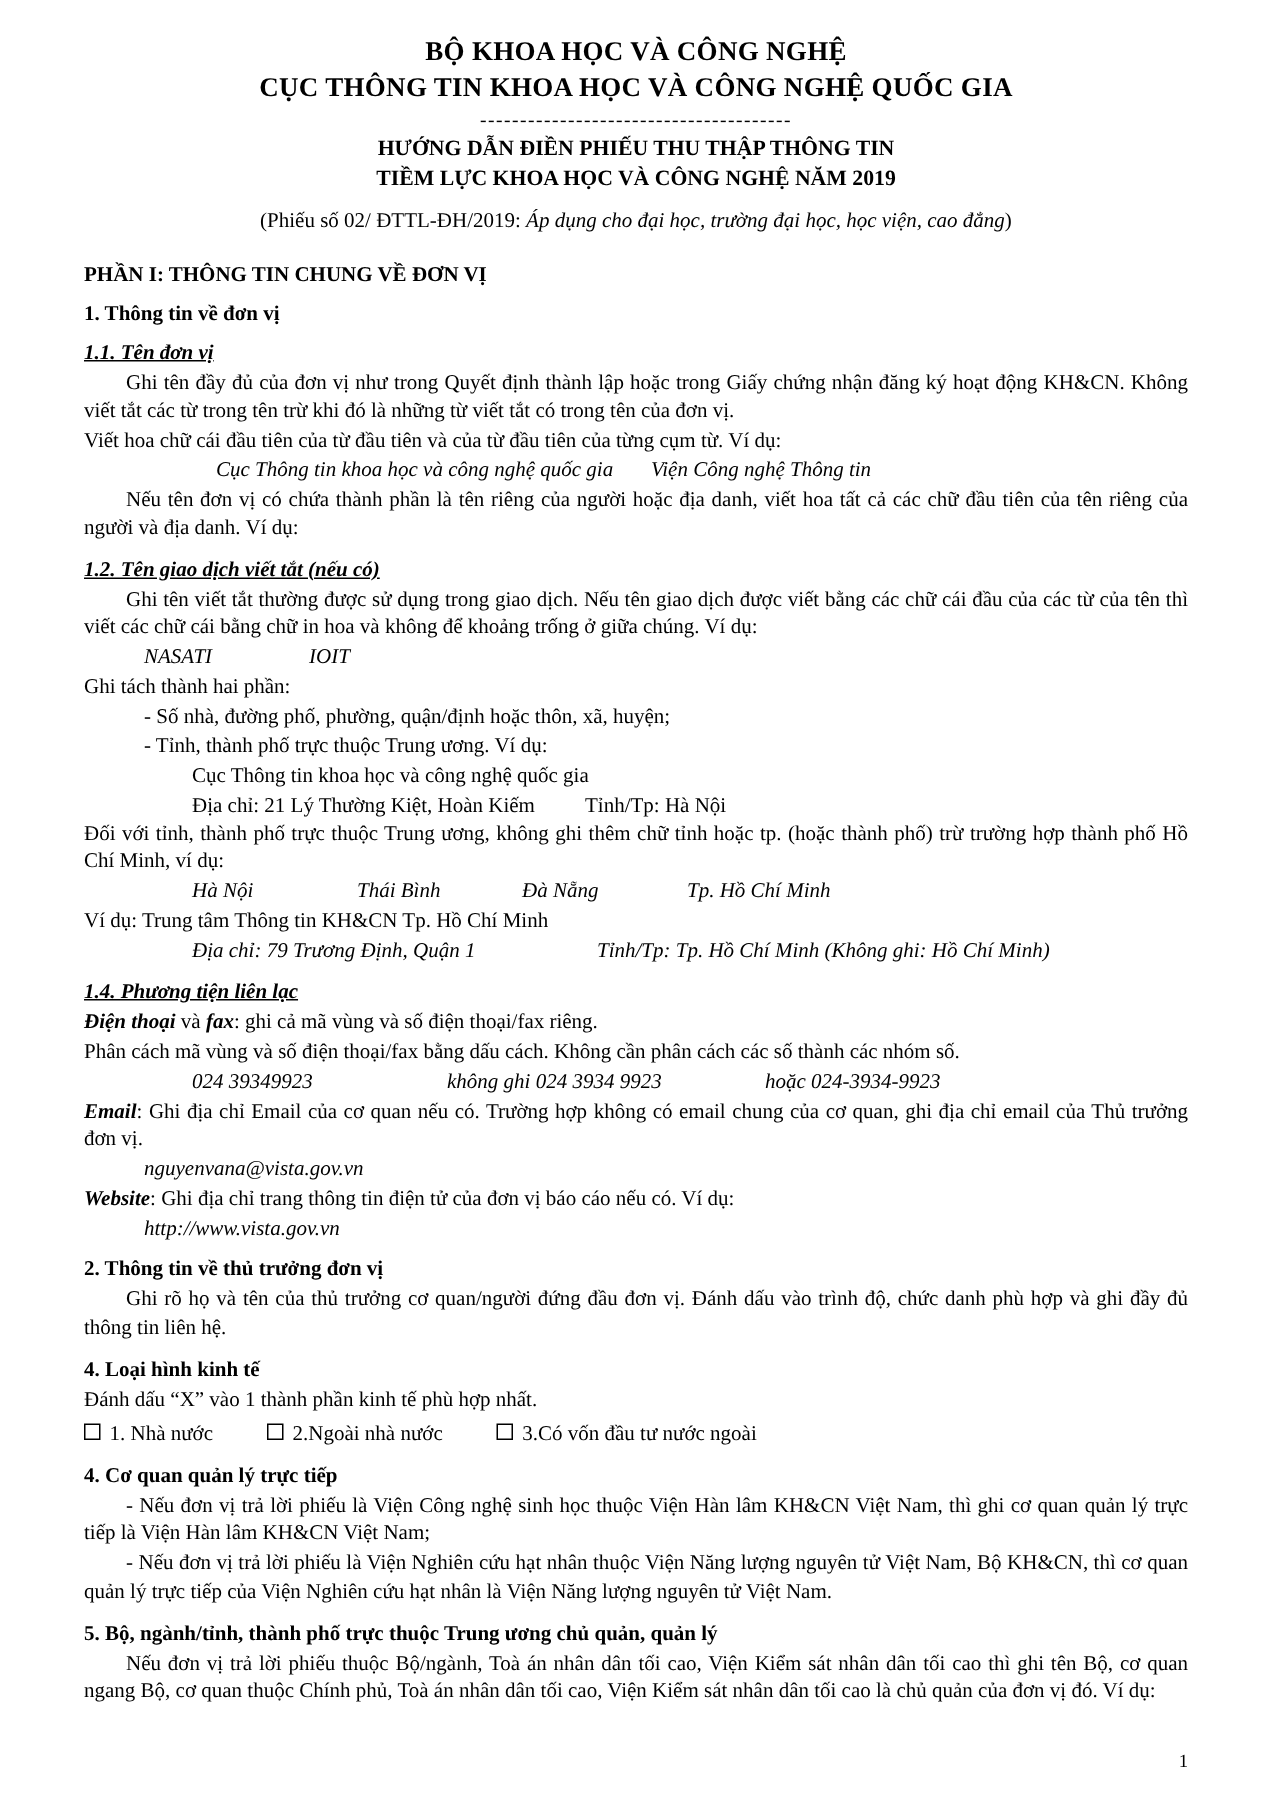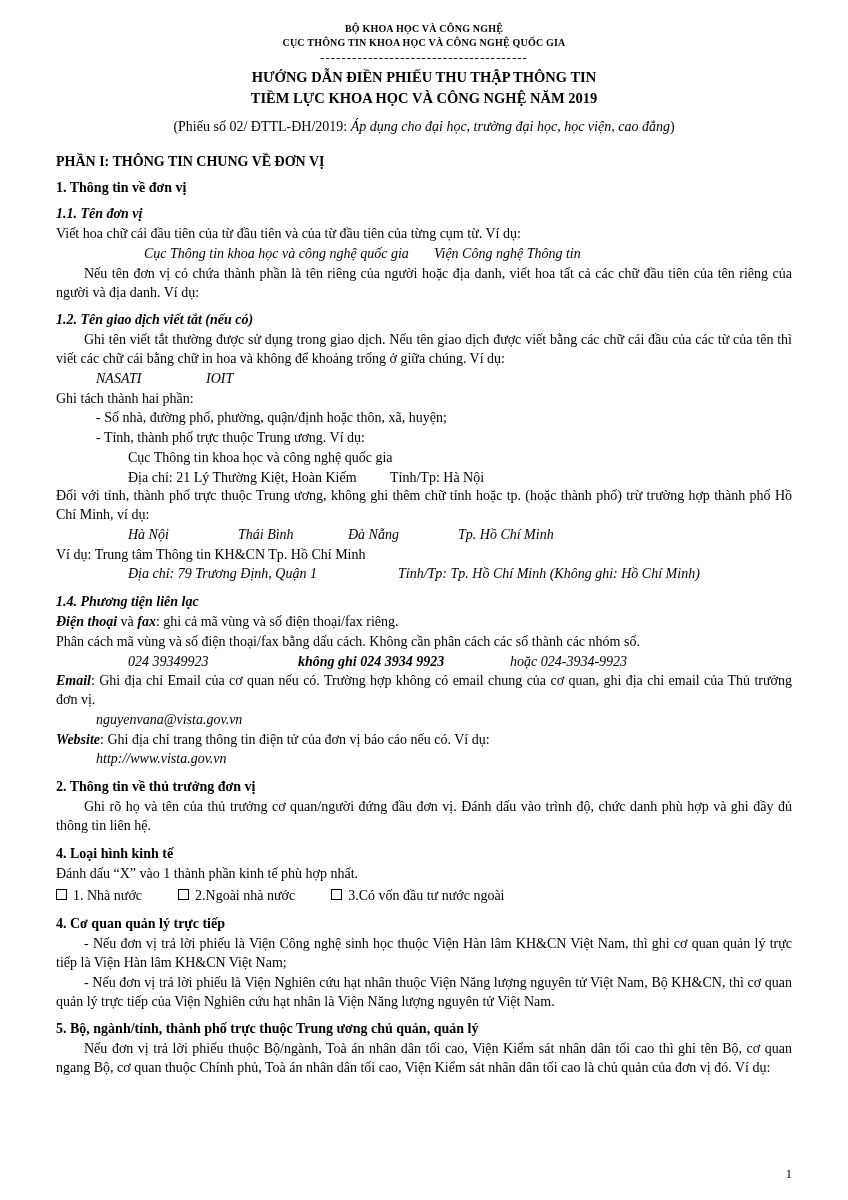--- a/index.html
+++ b/index.html
@@ -16,21 +16,21 @@
     font-family: "Liberation Serif", serif;
     color: #000000;
     box-sizing: border-box;
     padding: 22px 56px 0 56px;
   }
   .ctr { text-align: center; }
   .i { font-style: italic; }
   .bi { font-weight: bold; font-style: italic; }
 
   .hdr-line {
-    font-size: 10px;
+    font-size: 18px;
     font-weight: bold;
     letter-spacing: .2px;
     line-height: 1.35;
   }
   .dashrow {
     font-size: 13px;
     letter-spacing: 1px;
     line-height: 1.1;
     margin-top: 2px;
     margin-bottom: 2px;
@@ -56,20 +56,21 @@
     font-weight: bold;
     margin-top: 10px;
     margin-bottom: 3px;
   }
   .sub-head-i {
     font-size: 14px;
     font-weight: bold;
     font-style: italic;
     margin-top: 10px;
     margin-bottom: 3px;
+    text-decoration: underline;
   }
   p.t {
     font-size: 14px;
     line-height: 1.34;
     margin: 0 0 1px 0;
     text-align: justify;
   }
   p.ind { text-indent: 28px; }
   .ital { font-style: italic; }
   .ex-row {
@@ -117,20 +118,21 @@
 
   <div class="ctr subtitle">
     <span>(Phiếu số 02/ ĐTTL-ĐH/2019: </span><span class="i">Áp dụng cho đại học, trường đại học, học viện, cao đẳng</span><span>)</span>
   </div>
 
   <div class="sec-head" style="margin-top:18px;">PHẦN I: THÔNG TIN CHUNG VỀ ĐƠN VỊ</div>
 
   <div class="sub-head">1. Thông tin về đơn vị</div>
 
   <div class="sub-head-i">1.1. Tên đơn vị</div>
+  <p class="t ind">Ghi tên đầy đủ của đơn vị như trong Quyết định thành lập hoặc trong Giấy chứng nhận đăng ký hoạt động KH&amp;CN. Không viết tắt các từ trong tên trừ khi đó là những từ viết tắt có trong tên của đơn vị.</p>
   <p class="t">Viết hoa chữ cái đầu tiên của từ đầu tiên và của từ đầu tiên của từng cụm từ. Ví dụ:</p>
   <div class="ex-row pad-l-88">
     <span style="width:290px;">Cục Thông tin khoa học và công nghệ quốc gia</span><span>Viện Công nghệ Thông tin</span>
   </div>
   <p class="t ind">Nếu tên đơn vị có chứa thành phần là tên riêng của người hoặc địa danh, viết hoa tất cả các chữ đầu tiên của tên riêng của người và địa danh. Ví dụ:</p>
 
   <div class="sub-head-i">1.2. Tên giao dịch viết tắt (nếu có)</div>
   <p class="t ind">Ghi tên viết tắt thường được sử dụng trong giao dịch. Nếu tên giao dịch được viết bằng các chữ cái đầu của các từ của tên thì viết các chữ cái bằng chữ in hoa và không để khoảng trống ở giữa chúng. Ví dụ:</p>
   <div class="ex-row pad-l-40">
     <span style="width:110px;">NASATI</span><span>IOIT</span>
@@ -149,21 +151,21 @@
   </div>
   <p class="t">Ví dụ: Trung tâm Thông tin KH&amp;CN Tp. Hồ Chí Minh</p>
   <div class="ex-row pad-l-72">
     <span style="width:270px;">Địa chỉ: 79 Trương Định, Quận 1</span><span>Tỉnh/Tp: Tp. Hồ Chí Minh (Không ghi: Hồ Chí Minh)</span>
   </div>
 
   <div class="sub-head-i">1.4. Phương tiện liên lạc</div>
   <p class="t"><span class="bi">Điện thoại</span><span> và </span><span class="bi">fax</span><span>: ghi cả mã vùng và số điện thoại/fax riêng.</span></p>
   <p class="t">Phân cách mã vùng và số điện thoại/fax bằng dấu cách. Không cần phân cách các số thành các nhóm số.</p>
   <div class="ex-row pad-l-72">
-    <span style="width:170px;">024 39349923</span><span style="width:212px;font-weight:bold;">không ghi 024 3934 9923</span><span>hoặc 024-3934-9923</span>
+    <span style="width:170px;">024 39349923</span><span style="width:212px;">không ghi 024 3934 9923</span><span>hoặc 024-3934-9923</span>
   </div>
   <p class="t"><span class="bi">Email</span><span>: Ghi địa chỉ Email của cơ quan nếu có. Trường hợp không có email chung của cơ quan, ghi địa chỉ email của Thủ trưởng đơn vị.</span></p>
   <p class="t ital pad-l-40">nguyenvana@vista.gov.vn</p>
   <p class="t"><span class="bi">Website</span><span>: Ghi địa chỉ trang thông tin điện tử của đơn vị báo cáo nếu có. Ví dụ:</span></p>
   <p class="t ital pad-l-40">http://www.vista.gov.vn</p>
 
   <div class="sub-head">2. Thông tin về thủ trưởng đơn vị</div>
   <p class="t ind">Ghi rõ họ và tên của thủ trưởng cơ quan/người đứng đầu đơn vị. Đánh dấu vào trình độ, chức danh phù hợp và ghi đầy đủ thông tin liên hệ.</p>
 
   <div class="sub-head">4. Loại hình kinh tế</div>

